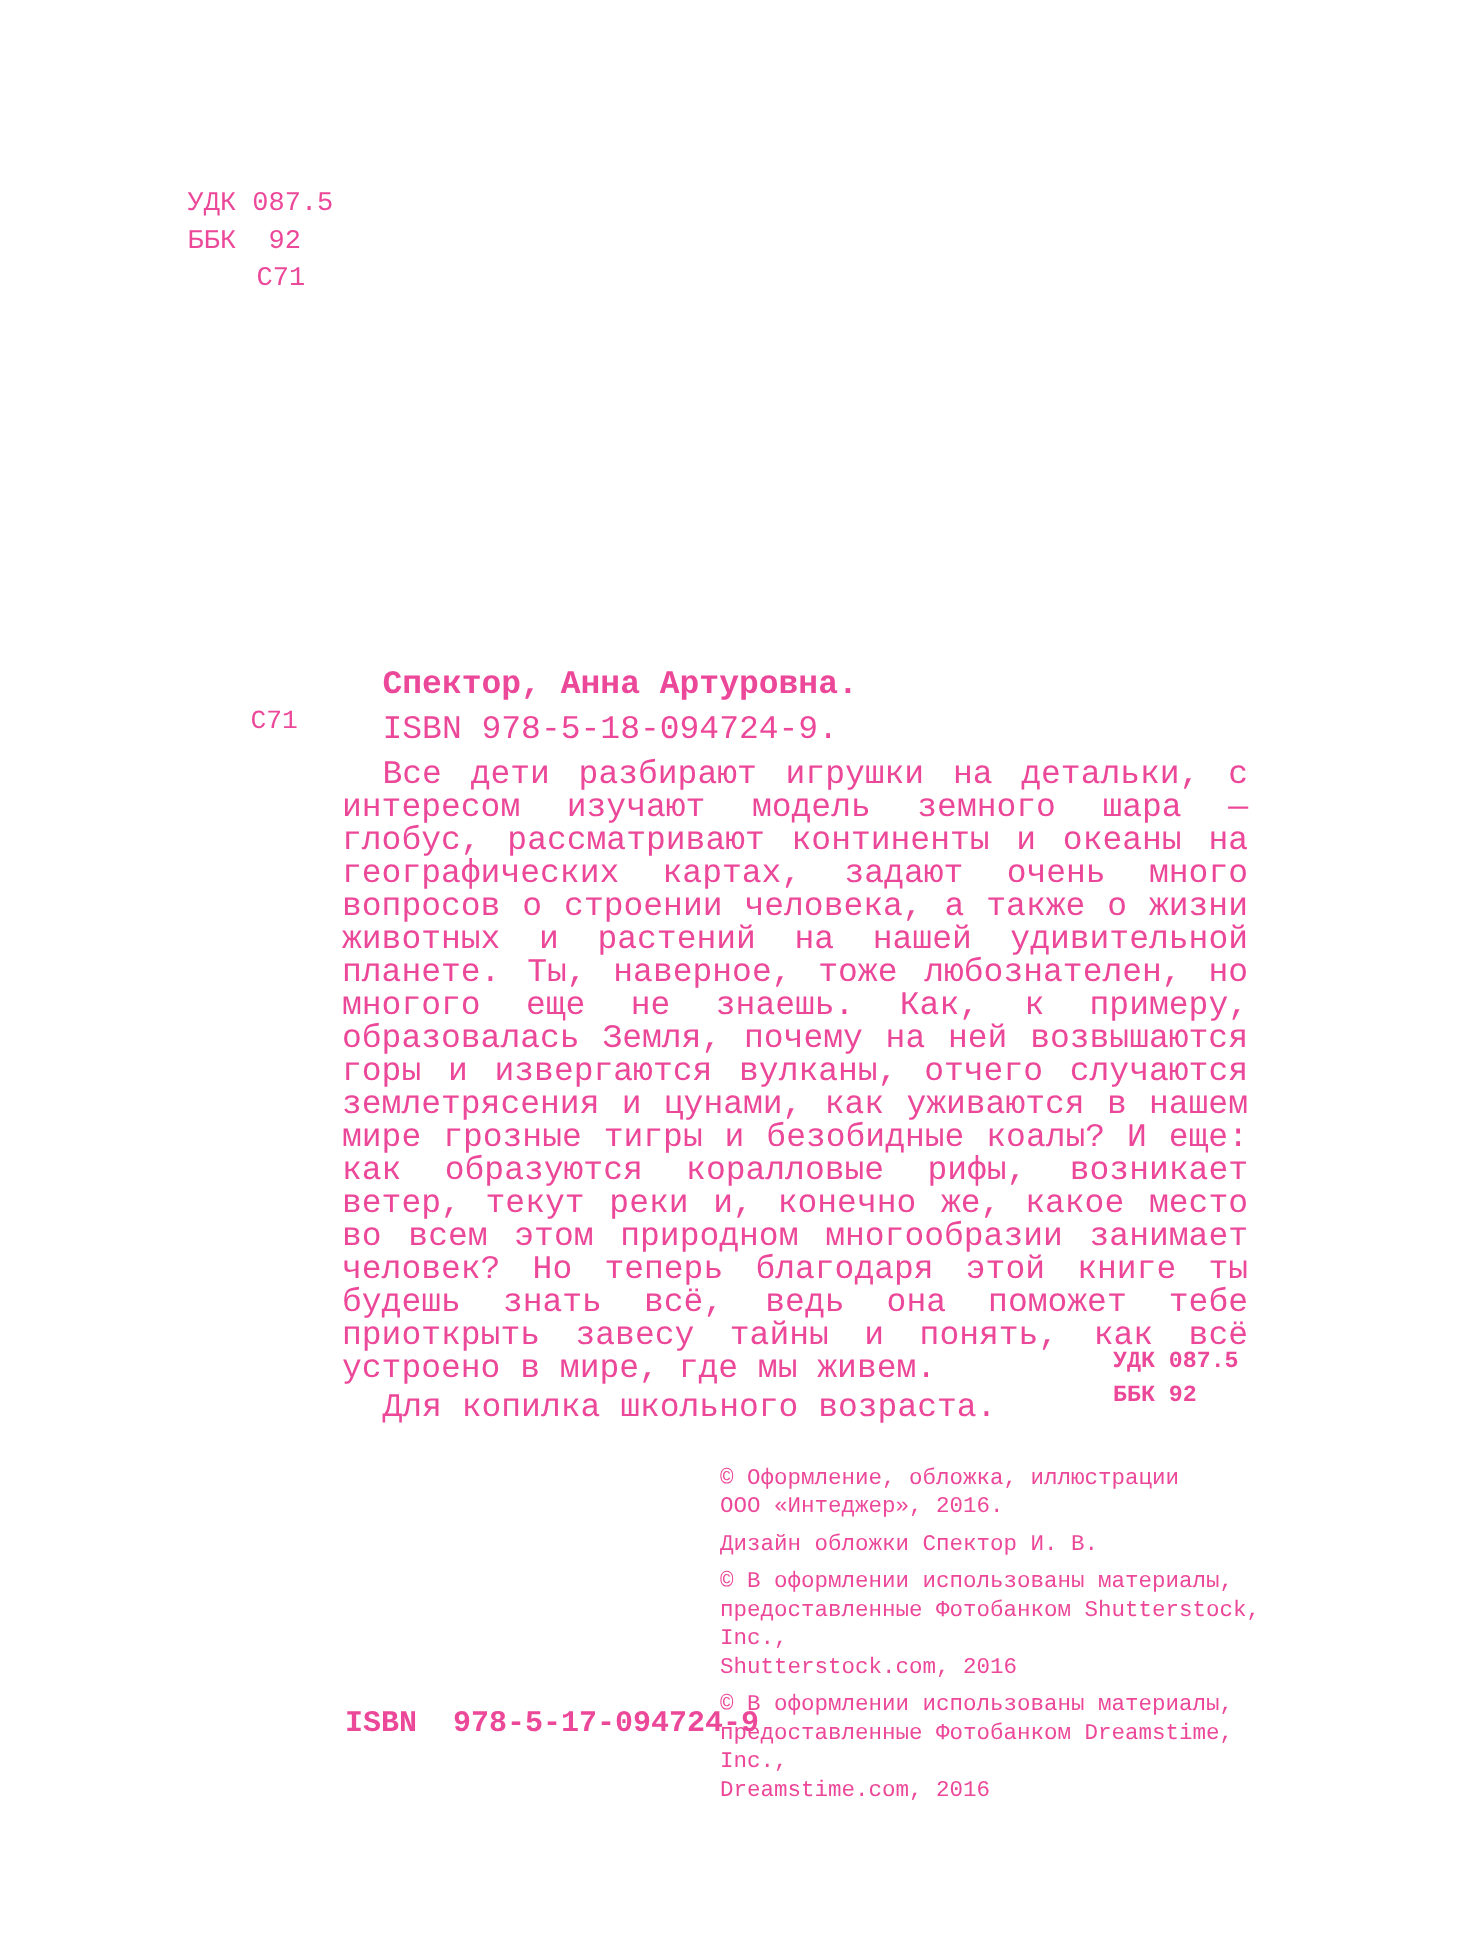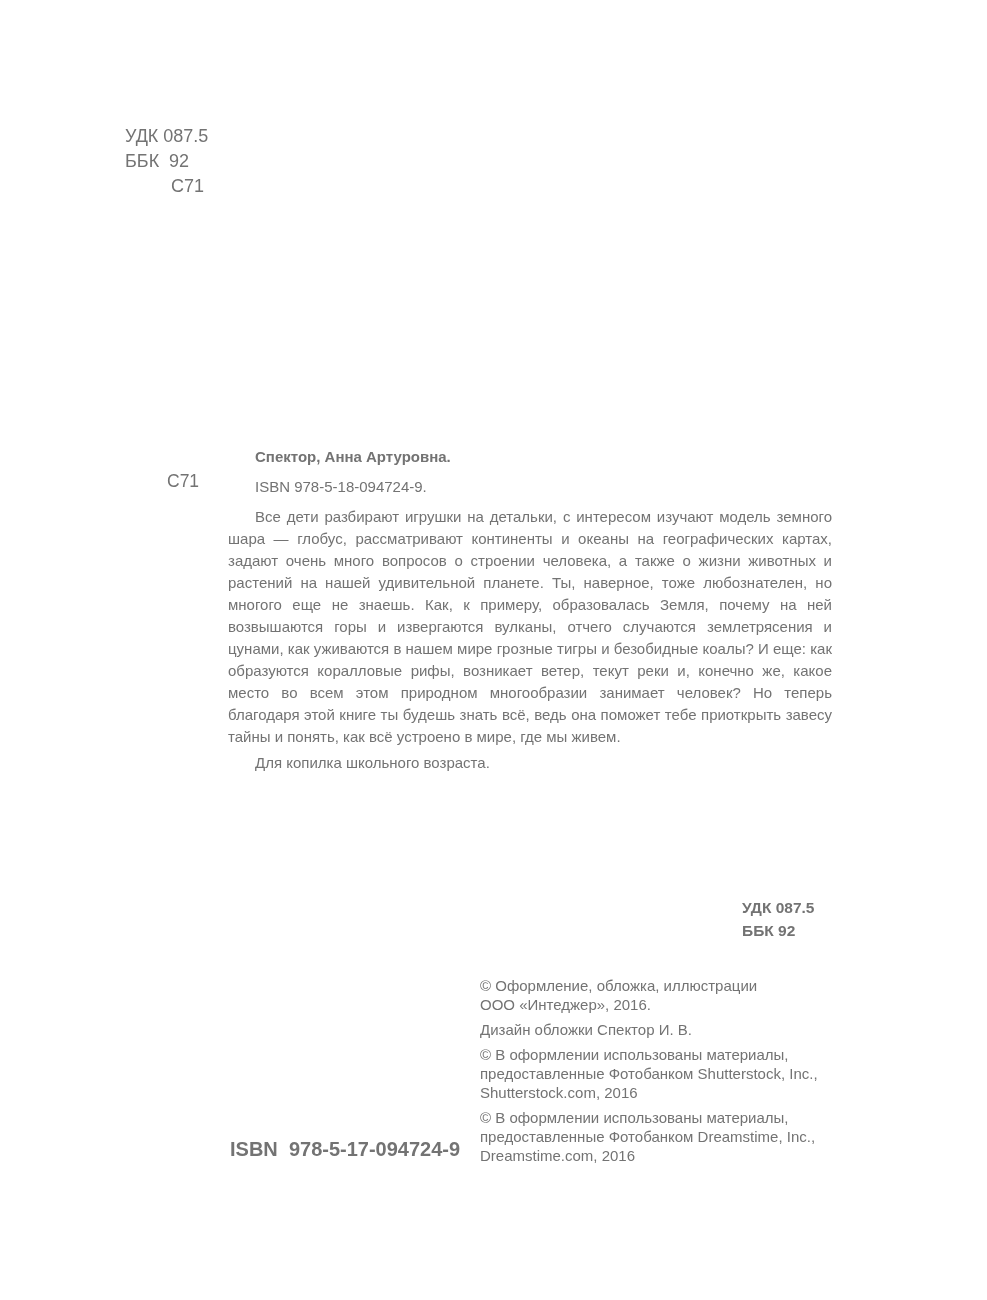--- a/index.html
+++ b/index.html
@@ -5,22 +5,22 @@
   html, body {
     margin: 0;
     padding: 0;
     background: #ffffff;
   }
   .page {
     position: relative;
     width: 971px;
     height: 1300px;
     background: #ffffff;
-    font-family: Liberation Sans, sans-serif;
-    color: #737373;
+    font-family: Liberation Mono, monospace;
+    color: #ec4899;
     overflow: hidden;
   }
   .top-codes {
     position: absolute;
     left: 125px;
     top: 124px;
     font-size: 18px;
     line-height: 25px;
   }
   .top-codes .line { white-space: pre; }
@@ -42,21 +42,21 @@
     top: 470px;
     font-size: 17.5px;
     line-height: 22px;
   }
 
   .entry {
     position: absolute;
     left: 228px;
     top: 446px;
     width: 604px;
-    font-size: 15px;
+    font-size: 22px;
     line-height: 22px;
     text-align: justify;
   }
   .entry .author {
     font-weight: bold;
     text-indent: 27px;
     text-align: left;
   }
   .entry .bib { text-indent: 27px; }
   .entry .isbn {

